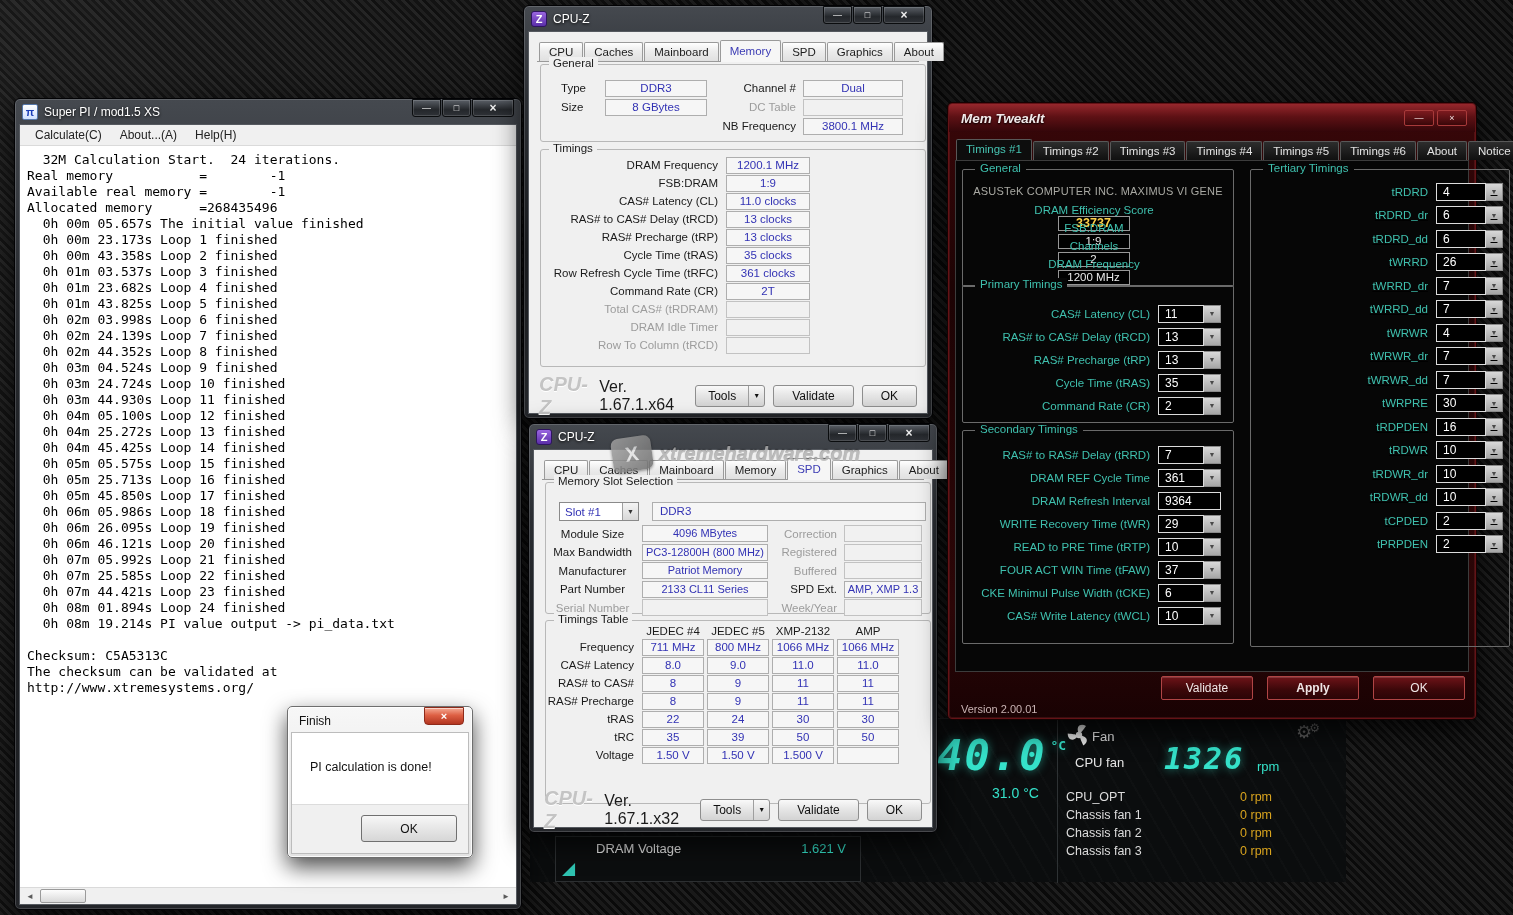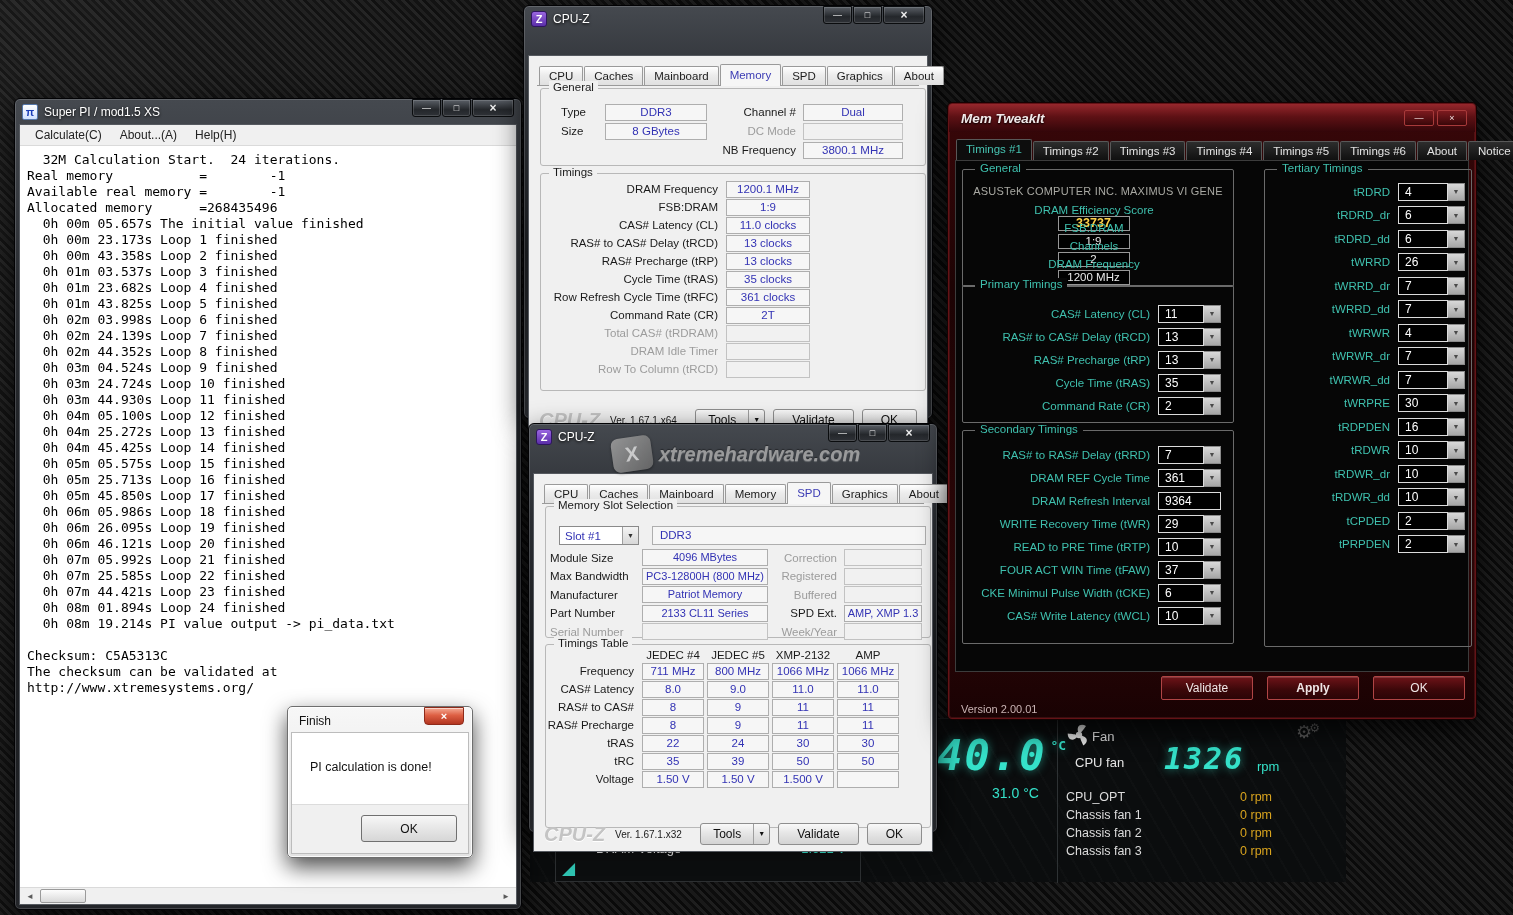--- a/index.html
+++ b/index.html
@@ -40,21 +40,21 @@
   display:flex;align-items:center;justify-content:center;cursor:pointer;}
 .sarr.right{left:auto;right:2px;}
 .sthumb{position:absolute;left:20px;top:1px;width:46px;height:14px;background:linear-gradient(#fdfdfd,#d9d9d9);
   border:1px solid #9a9a9a;border-radius:2px;cursor:pointer;}
 
 .cpuz-mem{left:523px;top:5px;width:410px;height:414px;z-index:3;}
 .cpuz-spd{left:528px;top:423px;width:410px;height:410px;z-index:4;}
 .zicon{width:16px;height:16px;background:linear-gradient(#9a66e0,#5a2ea8);border:1px solid #2e1460;
   border-radius:3px;color:#fff;font-size:11px;font-weight:bold;display:flex;align-items:center;justify-content:center;}
 .zbody{position:relative;height:calc(100% - 25px);background:#f0f0f0;border:1px solid #55595f;
-  font-size:11.5px;color:#1a1a1a;margin-top:24px;}
+  font-size:11.5px;color:#1a1a1a;}
 .tabs{position:absolute;left:8px;top:8px;right:8px;height:22px;display:flex;align-items:flex-end;
   border-bottom:1px solid #9a9a9a;padding-left:2px;}
 .tab{height:19px;line-height:18px;padding:0 9px;font-size:11.5px;color:#1c1c1c;
   background:linear-gradient(#ffffff,#ececec 45%,#e0e0e0);border:1px solid #9a9a9a;border-bottom:none;
   border-radius:2px 2px 0 0;margin-right:1px;cursor:pointer;white-space:nowrap;}
 .cpuz-mem .tabs .tab:nth-child(4),.cpuz-spd .tabs .tab:nth-child(5){
   height:22px;line-height:21px;background:#f6f6f6;color:#3b3bb4;margin-bottom:-1px;}
 .group{position:absolute;border:1px solid #b8b8b8;border-radius:3px;}
 .glabel{position:absolute;top:-8px;left:8px;background:#f0f0f0;padding:0 4px;font-size:11.5px;color:#1a1a1a;}
 .vbox{background:#f6f6f6;border:1px solid #aeaeae;height:17px;line-height:15px;text-align:center;
@@ -71,37 +71,37 @@
 .gspacer{width:146px;}
 
 .gtim{left:11px;top:117px;width:386px;height:218px;padding-top:6px;}
 .trow{display:flex;align-items:center;height:18px;}
 .tlab{flex:1;text-align:right;padding-right:8px;white-space:nowrap;}
 .tbox{width:84px;margin-right:115px;}
 
 .zfooter{position:absolute;left:0;right:0;bottom:2px;height:30px;display:flex;align-items:center;padding:0 10px;}
 .zlogo{font-size:20px;font-weight:bold;font-style:italic;color:#c4c4c4;margin-right:10px;
   text-shadow:0 1px 0 #fff;}
-.zver{font-size:10px;color:#1a1a1a;margin-right:auto;text-align:center;}
+.zver{font-size:16px;color:#1a1a1a;margin-right:auto;}
 .btn7{height:22px;line-height:20px;padding:0 18px;background:linear-gradient(#f9f9f9,#e6e6e6 45%,#d3d3d3);
   border:1px solid #8e8e8e;border-radius:3px;font-size:12px;color:#111;margin-left:8px;text-align:center;cursor:pointer;}
 .split{display:flex;padding:0;align-items:stretch;}
 .split .m{padding:0 12px;line-height:20px;}
 .split .a{width:16px;border-left:1px solid #9e9e9e;font-size:7px;display:flex;align-items:center;justify-content:center;}
 
 .gslot{left:11px;top:32px;width:386px;height:132px;}
 .ddbox{position:absolute;left:13px;top:19px;width:80px;height:19px;background:#fff;border:1px solid #8a8a8a;
   display:flex;align-items:center;cursor:pointer;}
 .ddbox .dv{flex:1;padding-left:5px;color:#3232b4;font-size:11.5px;}
 .ddbox .da{width:16px;height:100%;background:linear-gradient(#f4f4f4,#d8d8d8);border-left:1px solid #9e9e9e;
   font-size:7px;color:#333;display:flex;align-items:center;justify-content:center;}
 .ddr3box{position:absolute;left:106px;top:19px;width:274px;height:19px;text-align:left;padding-left:7px;line-height:17px;}
 .srows{position:absolute;left:0;top:42px;right:0;padding-left:4px;}
 .srow{display:flex;align-items:center;height:17px;margin-bottom:1.5px;}
-.sl1{width:92px;text-align:left;padding-right:7px;white-space:nowrap;}
+.sl1{width:92px;text-align:center;padding-right:7px;white-space:nowrap;}
 .sb1{width:126px;font-size:11px;}
 .sl2{width:76px;text-align:right;padding-right:7px;}
 .sb2{width:78px;font-size:11px;}
 .gtable{left:11px;top:170px;width:386px;height:184px;padding-top:2px;}
 .tabhead{display:flex;height:15px;align-items:center;}
 .tabhead .th0{width:96px;}
 .hcell{width:62px;margin-right:3px;text-align:center;font-size:11.5px;color:#1a1a1a;}
 .tabrow{display:flex;height:18px;align-items:center;}
 .tl{width:96px;text-align:right;padding-right:8px;white-space:nowrap;}
 .tc{width:62px;margin-right:3px;}
@@ -133,21 +133,21 @@
 .mboard{text-align:center;margin-top:15px;font-size:11px;color:#a8a8a2;letter-spacing:.2px;}
 .mgen{left:6px;top:8px;width:272px;height:118px;}
 .mgen-rows{margin-top:7px;}
 .grow2{display:flex;align-items:center;height:18px;flex-direction:column;}
 .ml{flex:1;text-align:right;padding-right:8px;color:#3fc0ae;font-size:11.5px;white-space:nowrap;}
 .mv{width:72px;margin-right:9px;height:15px;line-height:13px;background:#000;border:1px solid #979797;
   text-align:center;color:#e8e8e8;font-size:11.5px;}
 .mgen-rows .grow2:nth-child(1) .mv{color:#ffd24a;font-weight:bold;font-size:12.5px;}
 .mpri{left:6px;top:124px;width:272px;height:138px;padding-top:16px;}
 .msec{left:6px;top:269px;width:272px;height:214px;padding-top:12px;}
-.mter{left:308px;top:8px;width:208px;height:478px;padding-top:10px;}
+.mter{left:294px;top:8px;width:260px;height:478px;padding-top:10px;text-decoration:underline;}
 .mrow{display:flex;align-items:center;height:23px;padding-right:12px;}
 .mter .mrow{height:23.5px;padding-right:6px;}
 .mbox{width:46px;height:18px;background:#000;border:1px solid #dcdcdc;color:#fff;font-size:12px;
   padding-left:6px;line-height:16px;cursor:default;}
 .mter .mbox{width:50px;}
 .marr{width:17px;height:18px;background:linear-gradient(#d8d8d8,#a6a6a6);border:1px solid #8a8a8a;
   border-left:none;color:#4a4a4a;font-size:7px;display:flex;align-items:center;justify-content:center;cursor:pointer;}
 .msec .mrow:nth-child(3) .marr{display:none;}
 .msec .mrow:nth-child(3) .mbox{width:63px;}
 .mbtns{position:absolute;left:6px;right:6px;top:570px;height:28px;display:flex;justify-content:flex-end;
@@ -352,21 +352,21 @@
         <span class="glabel">General</span>
         <div class="grow">
           <span class="gl-a">Type</span>
           <span class="vbox gb-a">DDR3</span>
           <span class="gl-b">Channel #</span>
           <span class="vbox gb-b">Dual</span>
         </div>
         <div class="grow">
           <span class="gl-a">Size</span>
           <span class="vbox gb-a">8 GBytes</span>
-          <span class="gl-b dlab">DC Mode</span>
+          <span class="gl-b dlab">DC Table</span>
           <span class="vbox gb-b vdis"></span>
         </div>
         <div class="grow">
           <span class="gspacer"></span>
           <span class="gl-b">NB Frequency</span>
           <span class="vbox gb-b">3800.1 MHz</span>
         </div>
       </div>
       <div class="group gtim">
         <span class="glabel">Timings</span>

